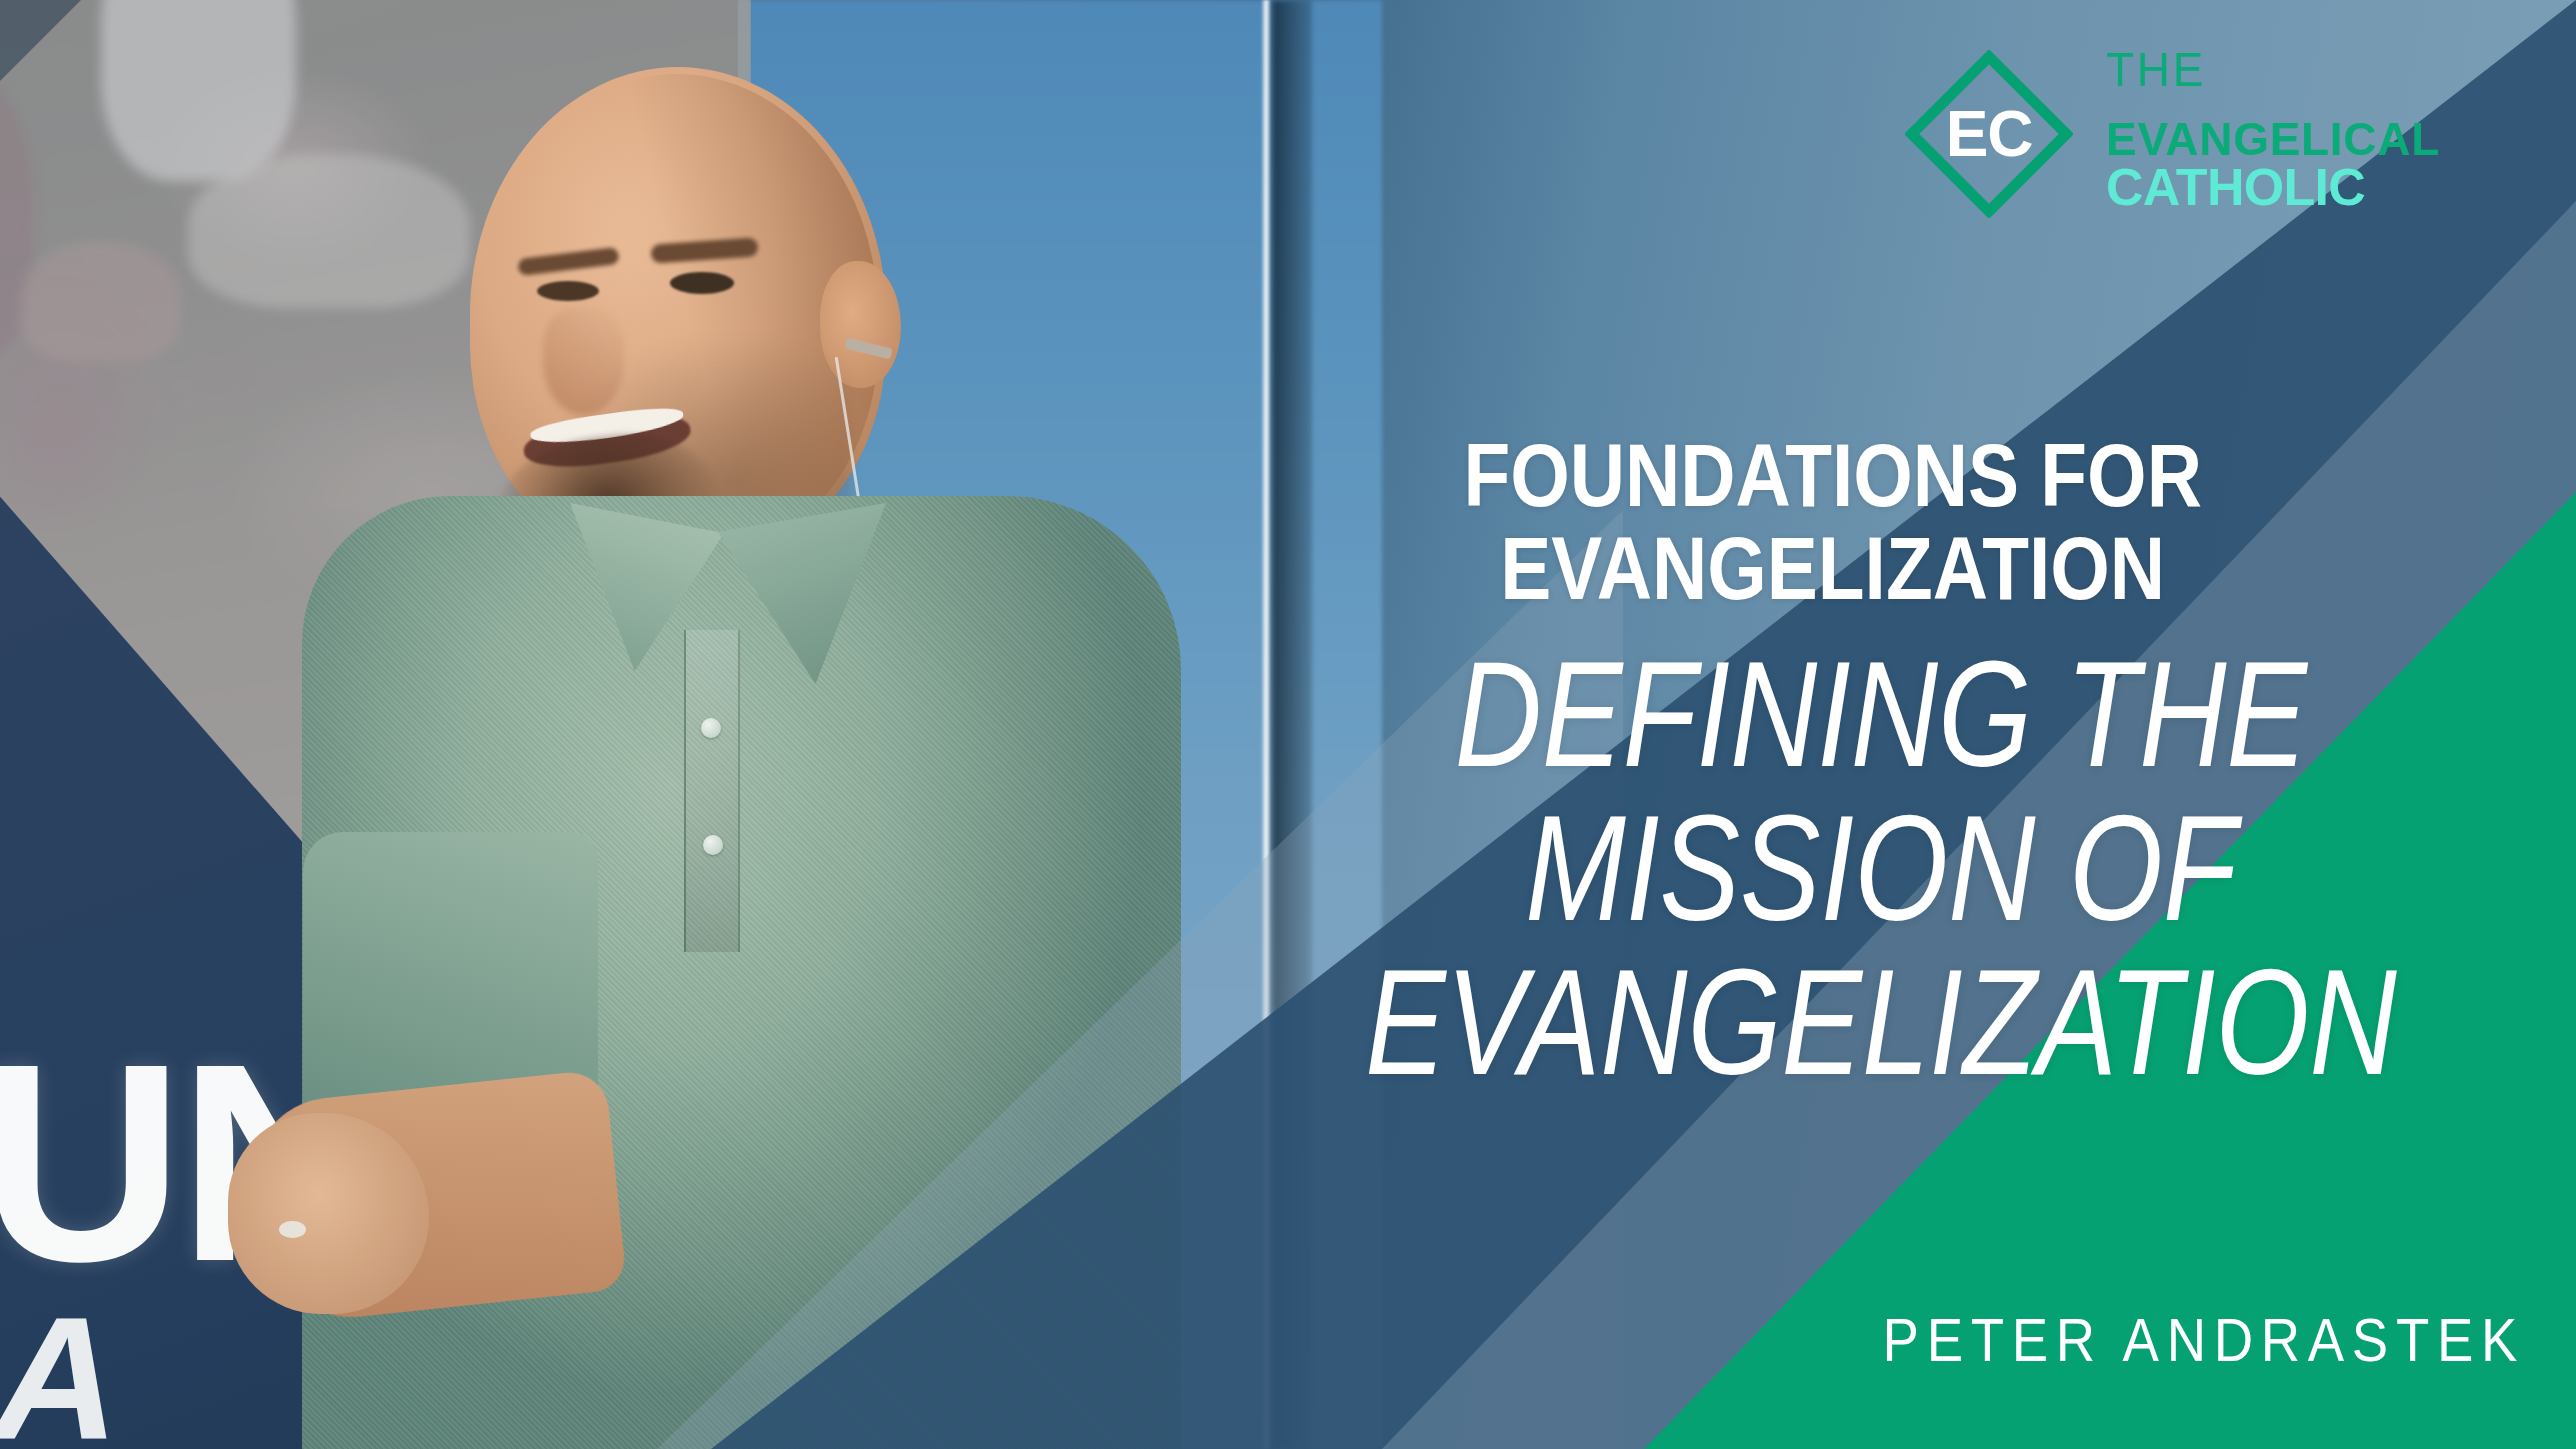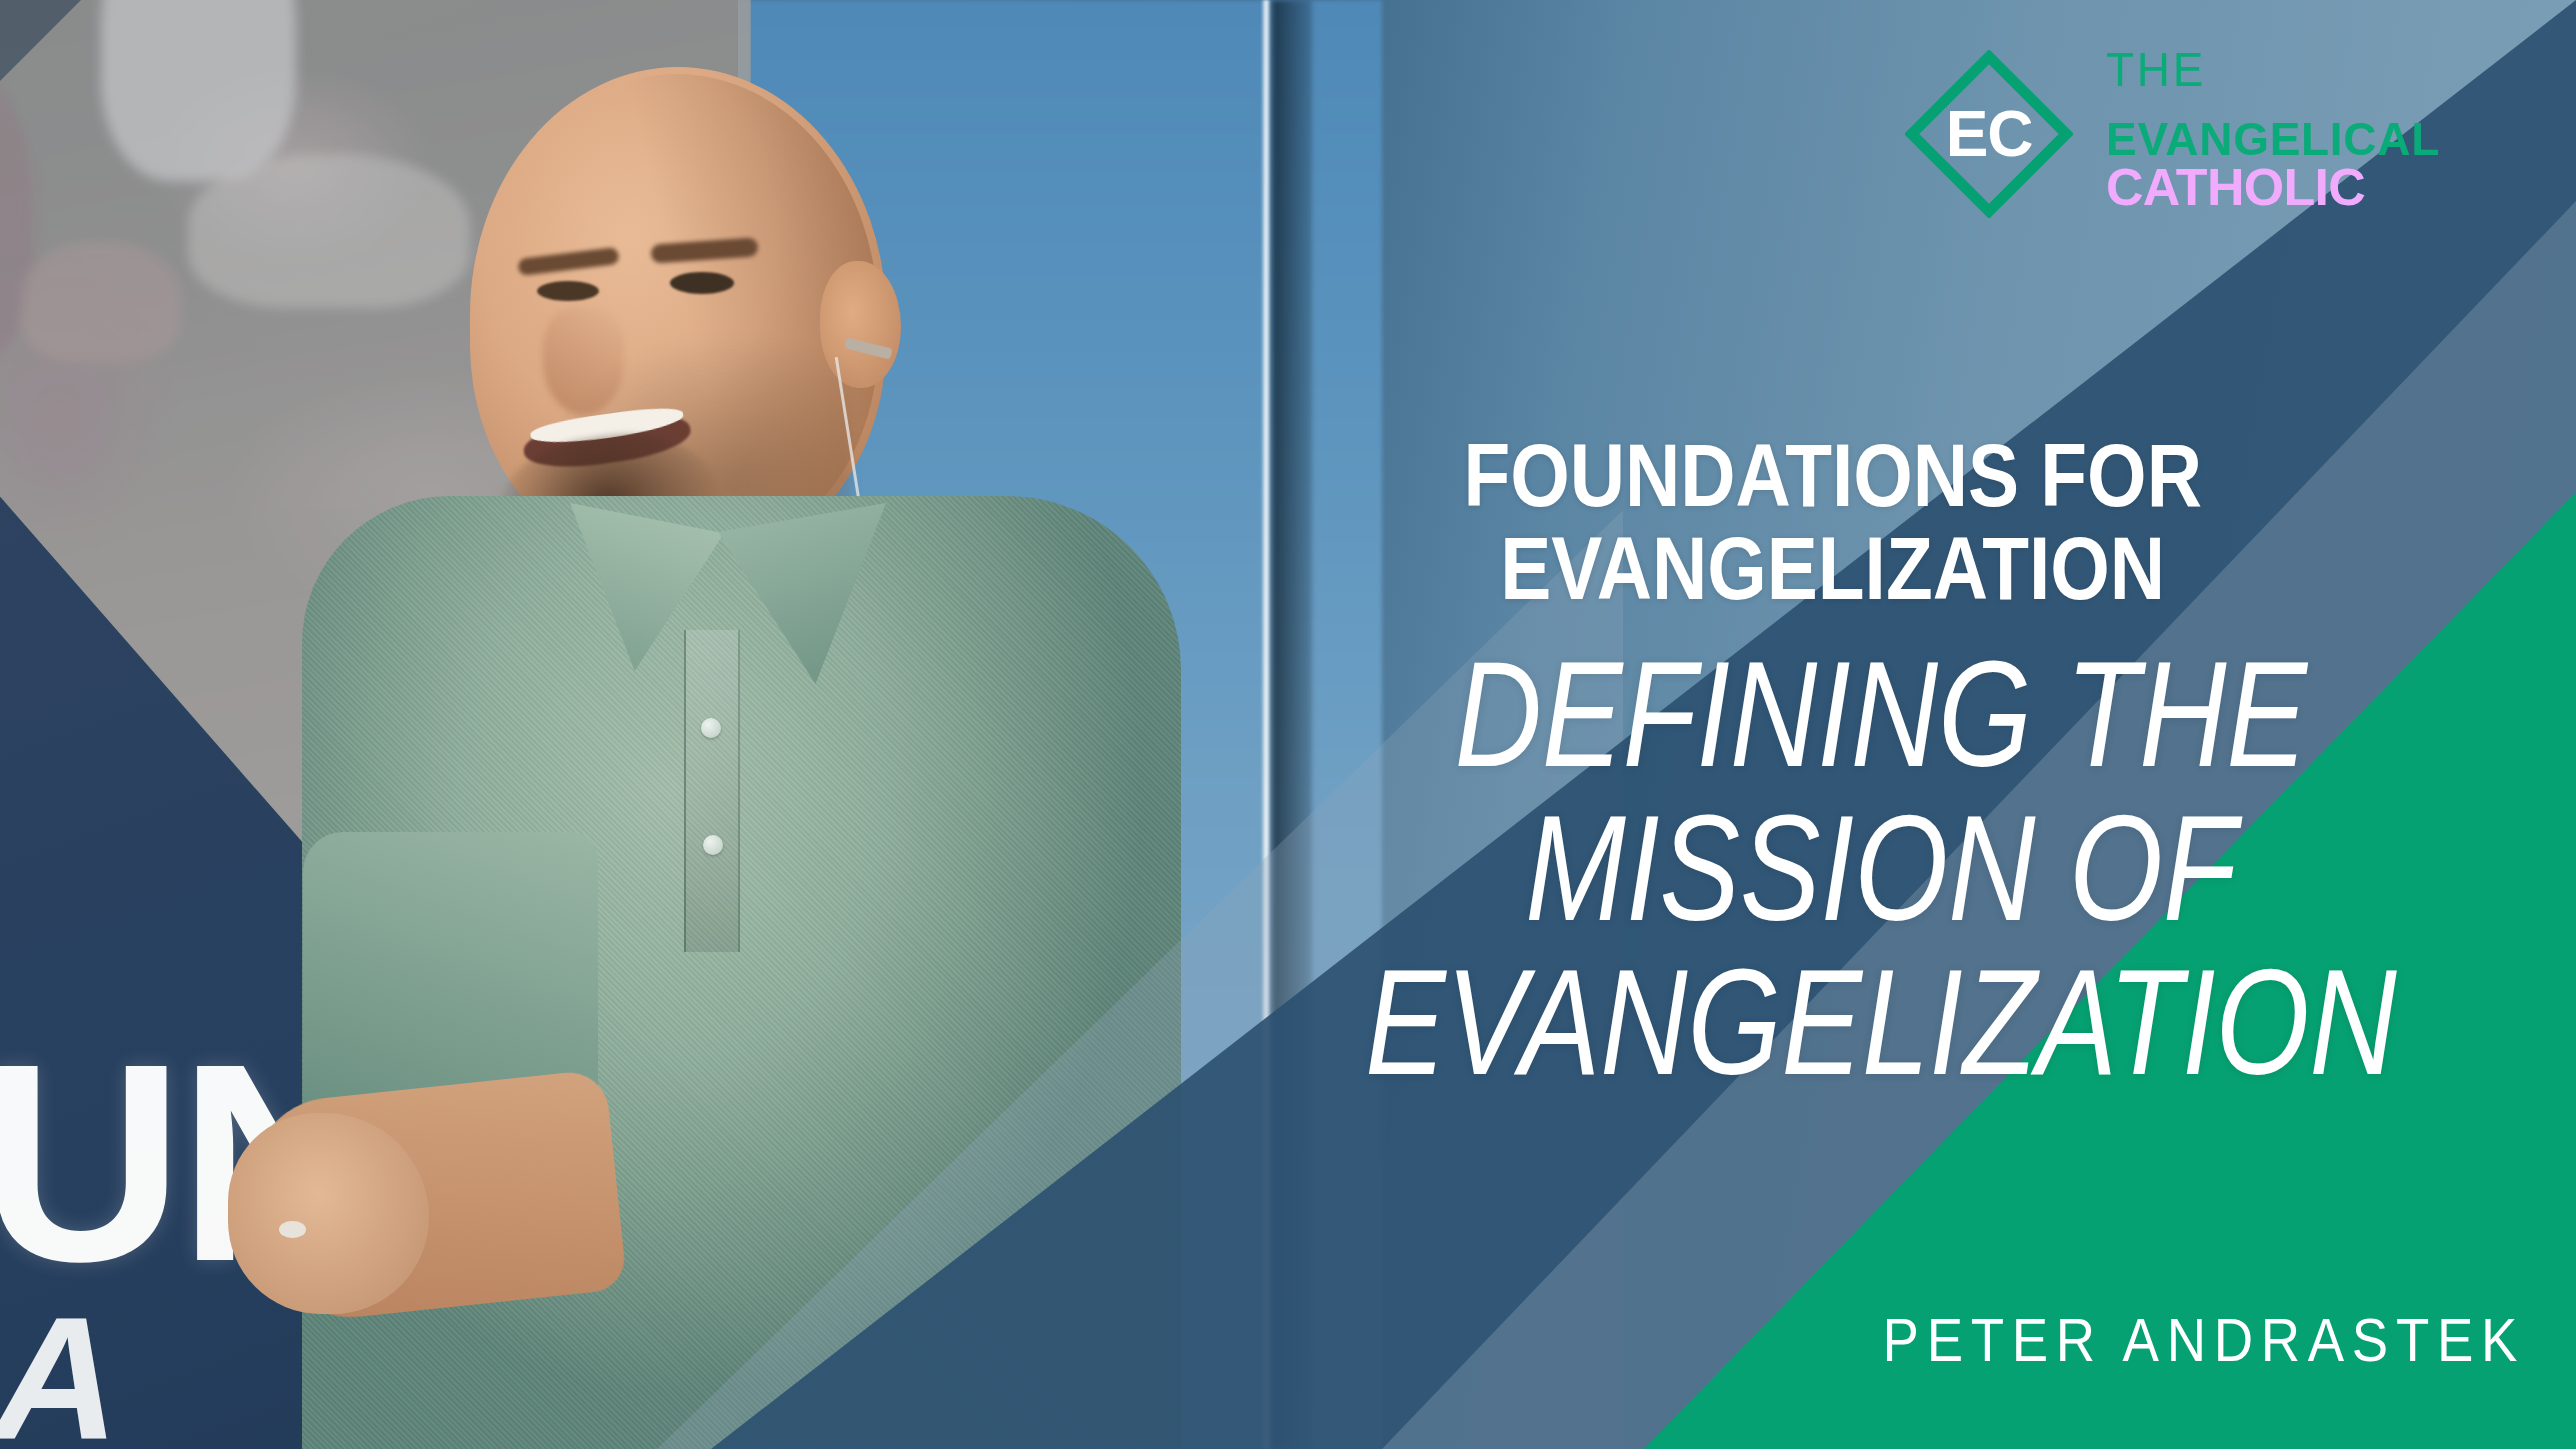--- a/index.html
+++ b/index.html
@@ -201,21 +201,21 @@
     font-weight:300;
     -webkit-text-stroke:0;
     transform:scaleY(1.05);transform-origin:left top;
   }
   .logo-evang{
     color:#0bab79;font-size:46px;line-height:1.02;letter-spacing:0.7px;
     font-weight:700;
     margin-top:27px;
   }
   .logo-cath{
-    color:#f0abfc;font-size:52px;line-height:1.0;font-weight:bold;letter-spacing:-0.7px;
+    color:#5eead4;font-size:52px;line-height:1.0;font-weight:bold;letter-spacing:-0.7px;
     margin-top:-2.7px;
   }
 
   
   .txt{position:absolute;right:51px;top:429px;width:1610px;text-align:center;}
   .eyebrow{
     color:#ffffff;font-weight:bold;font-size:89px;line-height:1.04;
     letter-spacing:0px;
     transform:scaleX(.86);transform-origin:right center;
     white-space:nowrap;

